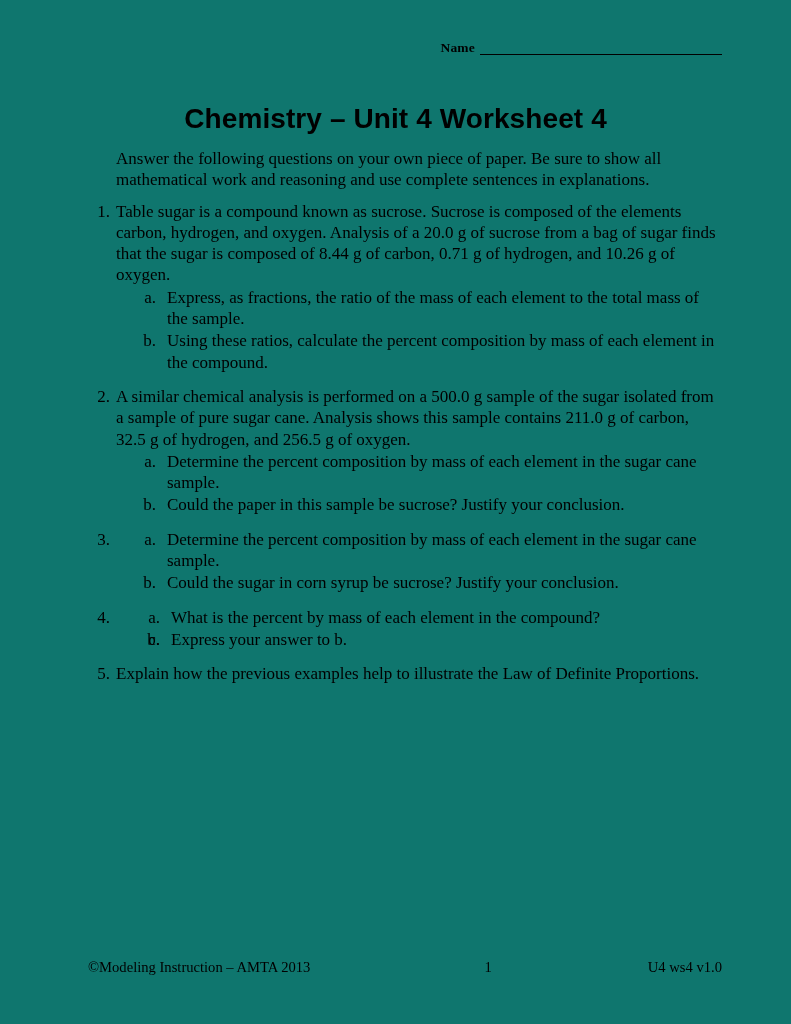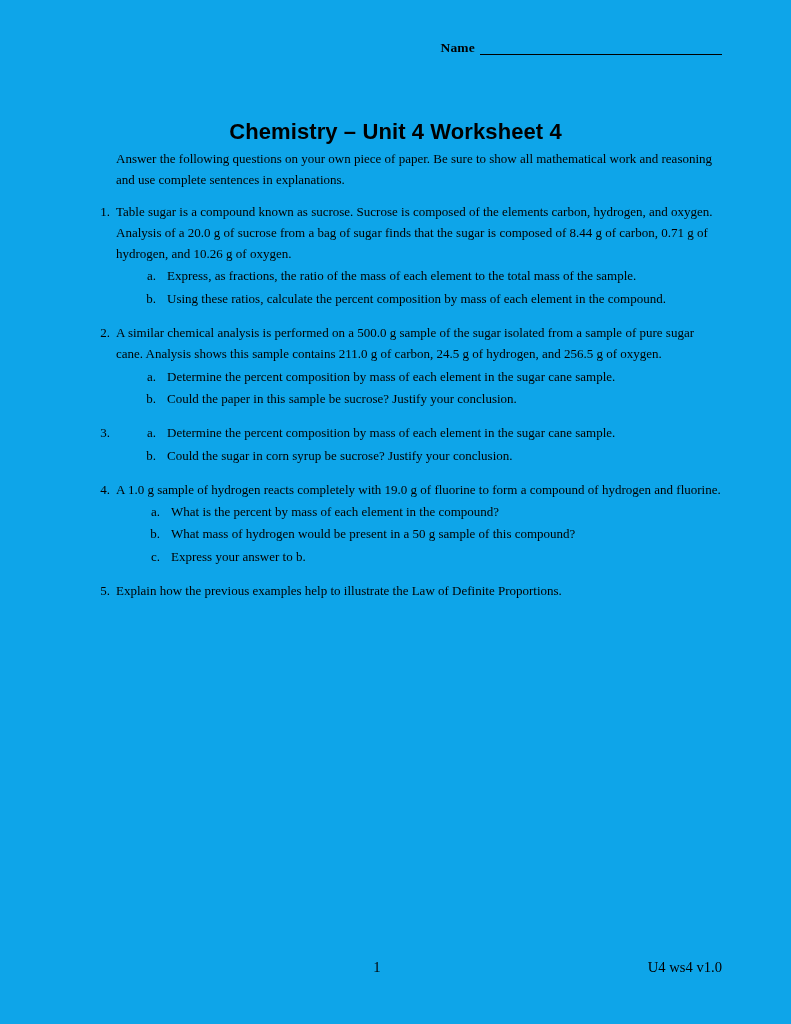--- a/index.html
+++ b/index.html
@@ -14,21 +14,21 @@
     font-family: "Liberation Serif", "DejaVu Serif", serif;
     color: #000000;
     overflow: hidden;
   }
 
   .page {
     position: absolute;
     left: 0; top: 0;
     width: 791px;
     height: 1024px;
-    background: #0ea5e9;
+    background: #0f766e;
   }
 
   
   .header-block {
     position: absolute;
     left: 0;
     top: 40px;
     width: 791px;
   }
   .hdr-row {
@@ -58,33 +58,32 @@
 
   
   .doc-title {
     position: absolute;
     left: 0;
     top: 106px;
     width: 791px;
     text-align: center;
     font-family: "Liberation Sans", "DejaVu Sans", sans-serif;
     font-weight: bold;
-    font-size: 22px;
+    font-size: 28px;
     line-height: 26px;
     letter-spacing: 0.1px;
-    margin-top: 13px;
   }
 
   
   .body-wrap {
     position: absolute;
     left: 88px;
     top: 148px;
     width: 634px;
-    font-size: 13px;
+    font-size: 17px;
     line-height: 21.3px;
   }
 
   .intro {
     margin: 0 0 10px 28px;
     text-align: left;
   }
 
   ol.qlist {
     list-style: none;
@@ -178,21 +177,21 @@
           </li>
           <li class="sitem">
             <span class="marker">b.</span>
             <span>Using these ratios, calculate the percent composition by mass of each element in the compound.</span>
           </li>
         </ol>
       </li>
 
       <li class="qitem q2">
         <span class="marker">2.</span>
-        <span class="qtext">A similar chemical analysis is performed on a 500.0 g sample of the sugar isolated from a sample of pure sugar cane.  Analysis shows this sample contains 211.0 g of carbon, 24.5 g of hydrogen, and 256.5 g of oxygen.</span>
+        <span class="qtext">A similar chemical analysis is performed on a 500.0 g sample of the sugar isolated from a sample of pure sugar cane.  Analysis shows this sample contains 211.0 g of carbon, 32.5 g of hydrogen, and 256.5 g of oxygen.</span>
         <ol class="sublist">
           <li class="sitem">
             <span class="marker">a.</span>
             <span>Determine the percent composition by mass of each element in the sugar cane sample.</span>
           </li>
           <li class="sitem">
             <span class="marker">b.</span>
             <span>Could the paper in this sample be sucrose?  Justify your conclusion.</span>
           </li>
         </ol>
@@ -207,43 +206,42 @@
           </li>
           <li class="sitem">
             <span class="marker">b.</span>
             <span>Could the sugar in corn syrup be sucrose?  Justify your conclusion.</span>
           </li>
         </ol>
       </li>
 
       <li class="qitem q4">
         <span class="marker">4.</span>
-        <span class="qtext">A 1.0 g sample of hydrogen reacts completely with 19.0 g of fluorine to form a compound of hydrogen and fluorine.</span>
         <ol class="sublist deep">
           <li class="sitem">
             <span class="marker">a.</span>
             <span>What is the percent by mass of each element in the compound?</span>
           </li>
           <li class="sitem">
             <span class="marker">b.</span>
-            <span>What mass of hydrogen would be present in a 50 g sample of this compound?</span>
           </li>
           <li class="sitem">
             <span class="marker">c.</span>
             <span>Express your answer to b.</span>
           </li>
         </ol>
       </li>
 
       <li class="qitem q5">
         <span class="marker">5.</span>
         <span class="qtext">Explain how the previous examples help to illustrate the Law of Definite Proportions.</span>
       </li>
 
     </ol>
   </div>
 
   <div class="footer">
+    <span class="f-left">©Modeling Instruction – AMTA 2013</span>
     <span class="f-mid">1</span>
     <span class="f-right">U4 ws4 v1.0</span>
   </div>
 
 </div>
 
 </body></html>

